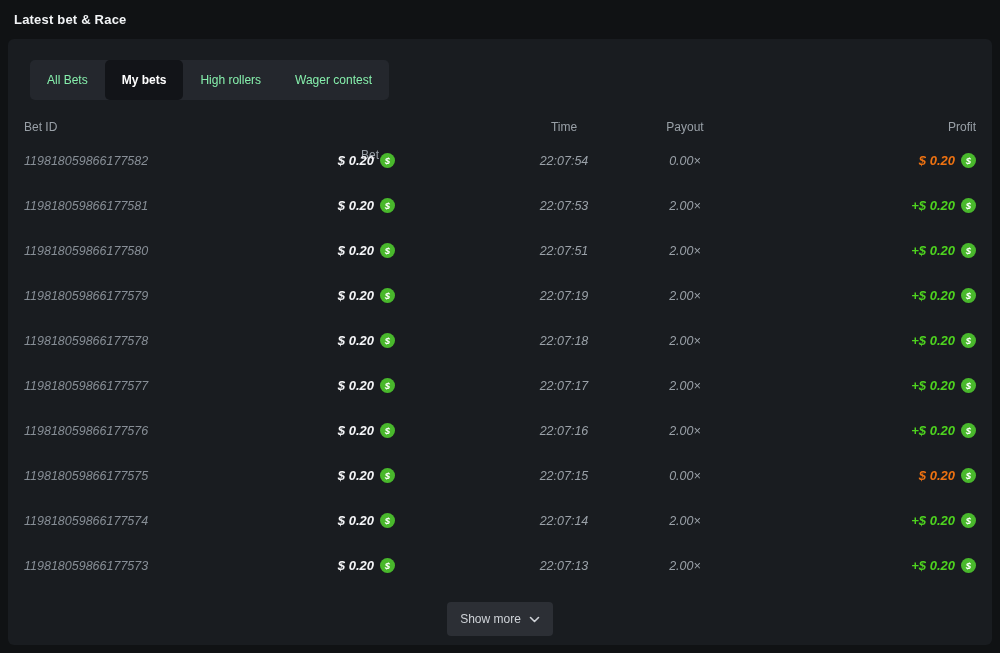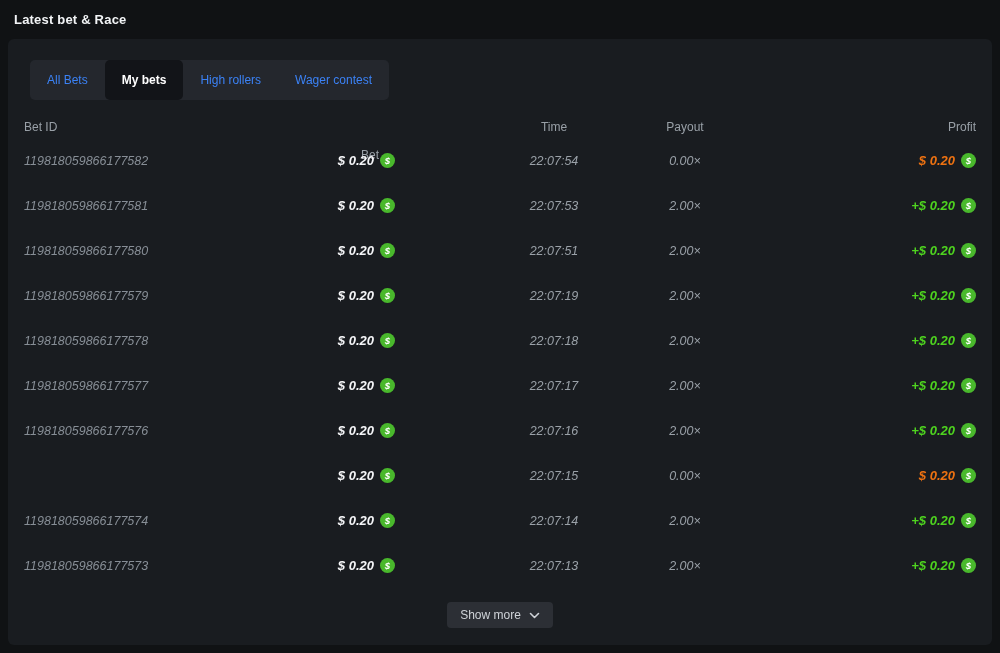--- a/index.html
+++ b/index.html
@@ -25,59 +25,59 @@
     display: inline-flex;
     margin-left: 6px;
     background: #24272d;
     border-radius: 5px;
   }
   .tab {
     height: 40px;
     padding: 0 17px;
     background: transparent;
     border: none;
-    color: #3b82f6;
+    color: #86efac;
     font-size: 12px;
     font-family: inherit;
     cursor: pointer;
     border-radius: 5px;
     white-space: nowrap;
   }
   .tab.active { background: #121418; color: #ffffff; font-weight: 700; }
 
   .table { margin-top: 16px; position: relative; width: 100%; }
   .thead { position: relative; height: 22px; }
   .thead .cell { color: #99a0a7; font-size: 12px; font-weight: 400; }
   .trow { position: relative; height: 45px; font-style: italic; }
   .cell {
     position: absolute; top: 0; bottom: 0;
     display: flex; align-items: center;
     font-size: 12.5px; white-space: nowrap;
   }
   .c-betid  { left: 0; color: #878e96; }
   .c-bet    { right: 581px; justify-content: flex-end; }
   .h-bet    { right: 597px; justify-content: flex-end; margin-top: 39px; }
-  .c-time   { left: 430px; width: 200px; justify-content: center; color: #9aa1a8; }
+  .c-time   { left: 440px; width: 200px; justify-content: center; color: #9aa1a8; }
   .c-payout { left: 561px; width: 200px; justify-content: center; color: #9aa1a8; }
   .c-profit { right: 0; justify-content: flex-end; }
 
   .amt { color: #f5f6f8; font-weight: 700; font-size: 13px; }
   .profit-amt { font-weight: 700; }
   .coin {
     width: 15px; height: 15px; border-radius: 50%;
     margin-left: 6px; flex: 0 0 auto;
     display: flex; align-items: center; justify-content: center;
     color: #ffffff; font-size: 9.5px; font-weight: 700;
     background: #49b82c;
   }
 
   .show-more {
     display: flex; align-items: center; gap: 8px;
     margin: 14px auto 0;
-    height: 26px; padding: 0 13px;
+    height: 34px; padding: 0 13px;
     background: #2c2f35; border: none; border-radius: 4px;
     color: #cfd3d8; font-size: 12px; font-family: inherit;
     cursor: pointer;
   }
   .chev { display: block; }
 </style>
 </head>
 <body>
 
 <div class="app-header">
@@ -195,20 +195,21 @@
       </div>
       <div class="cell c-time">22:07:16</div>
       <div class="cell c-payout">2.00×</div>
       <div class="cell c-profit">
         <span class="amt profit-amt" style="color: rgb(78, 211, 31);">+$ 0.20</span>
         <span class="coin" style="background: rgb(73, 184, 44);">$</span>
       </div>
     </div>
 
     <div class="trow">
+      <div class="cell c-betid">119818059866177575</div>
       <div class="cell c-bet">
         <span class="amt">$ 0.20</span>
         <span class="coin" style="background: rgb(73, 184, 44);">$</span>
       </div>
       <div class="cell c-time">22:07:15</div>
       <div class="cell c-payout">0.00×</div>
       <div class="cell c-profit">
         <span class="amt profit-amt" style="color: rgb(238, 114, 17);">$ 0.20</span>
         <span class="coin" style="background: rgb(73, 184, 44);">$</span>
       </div>

